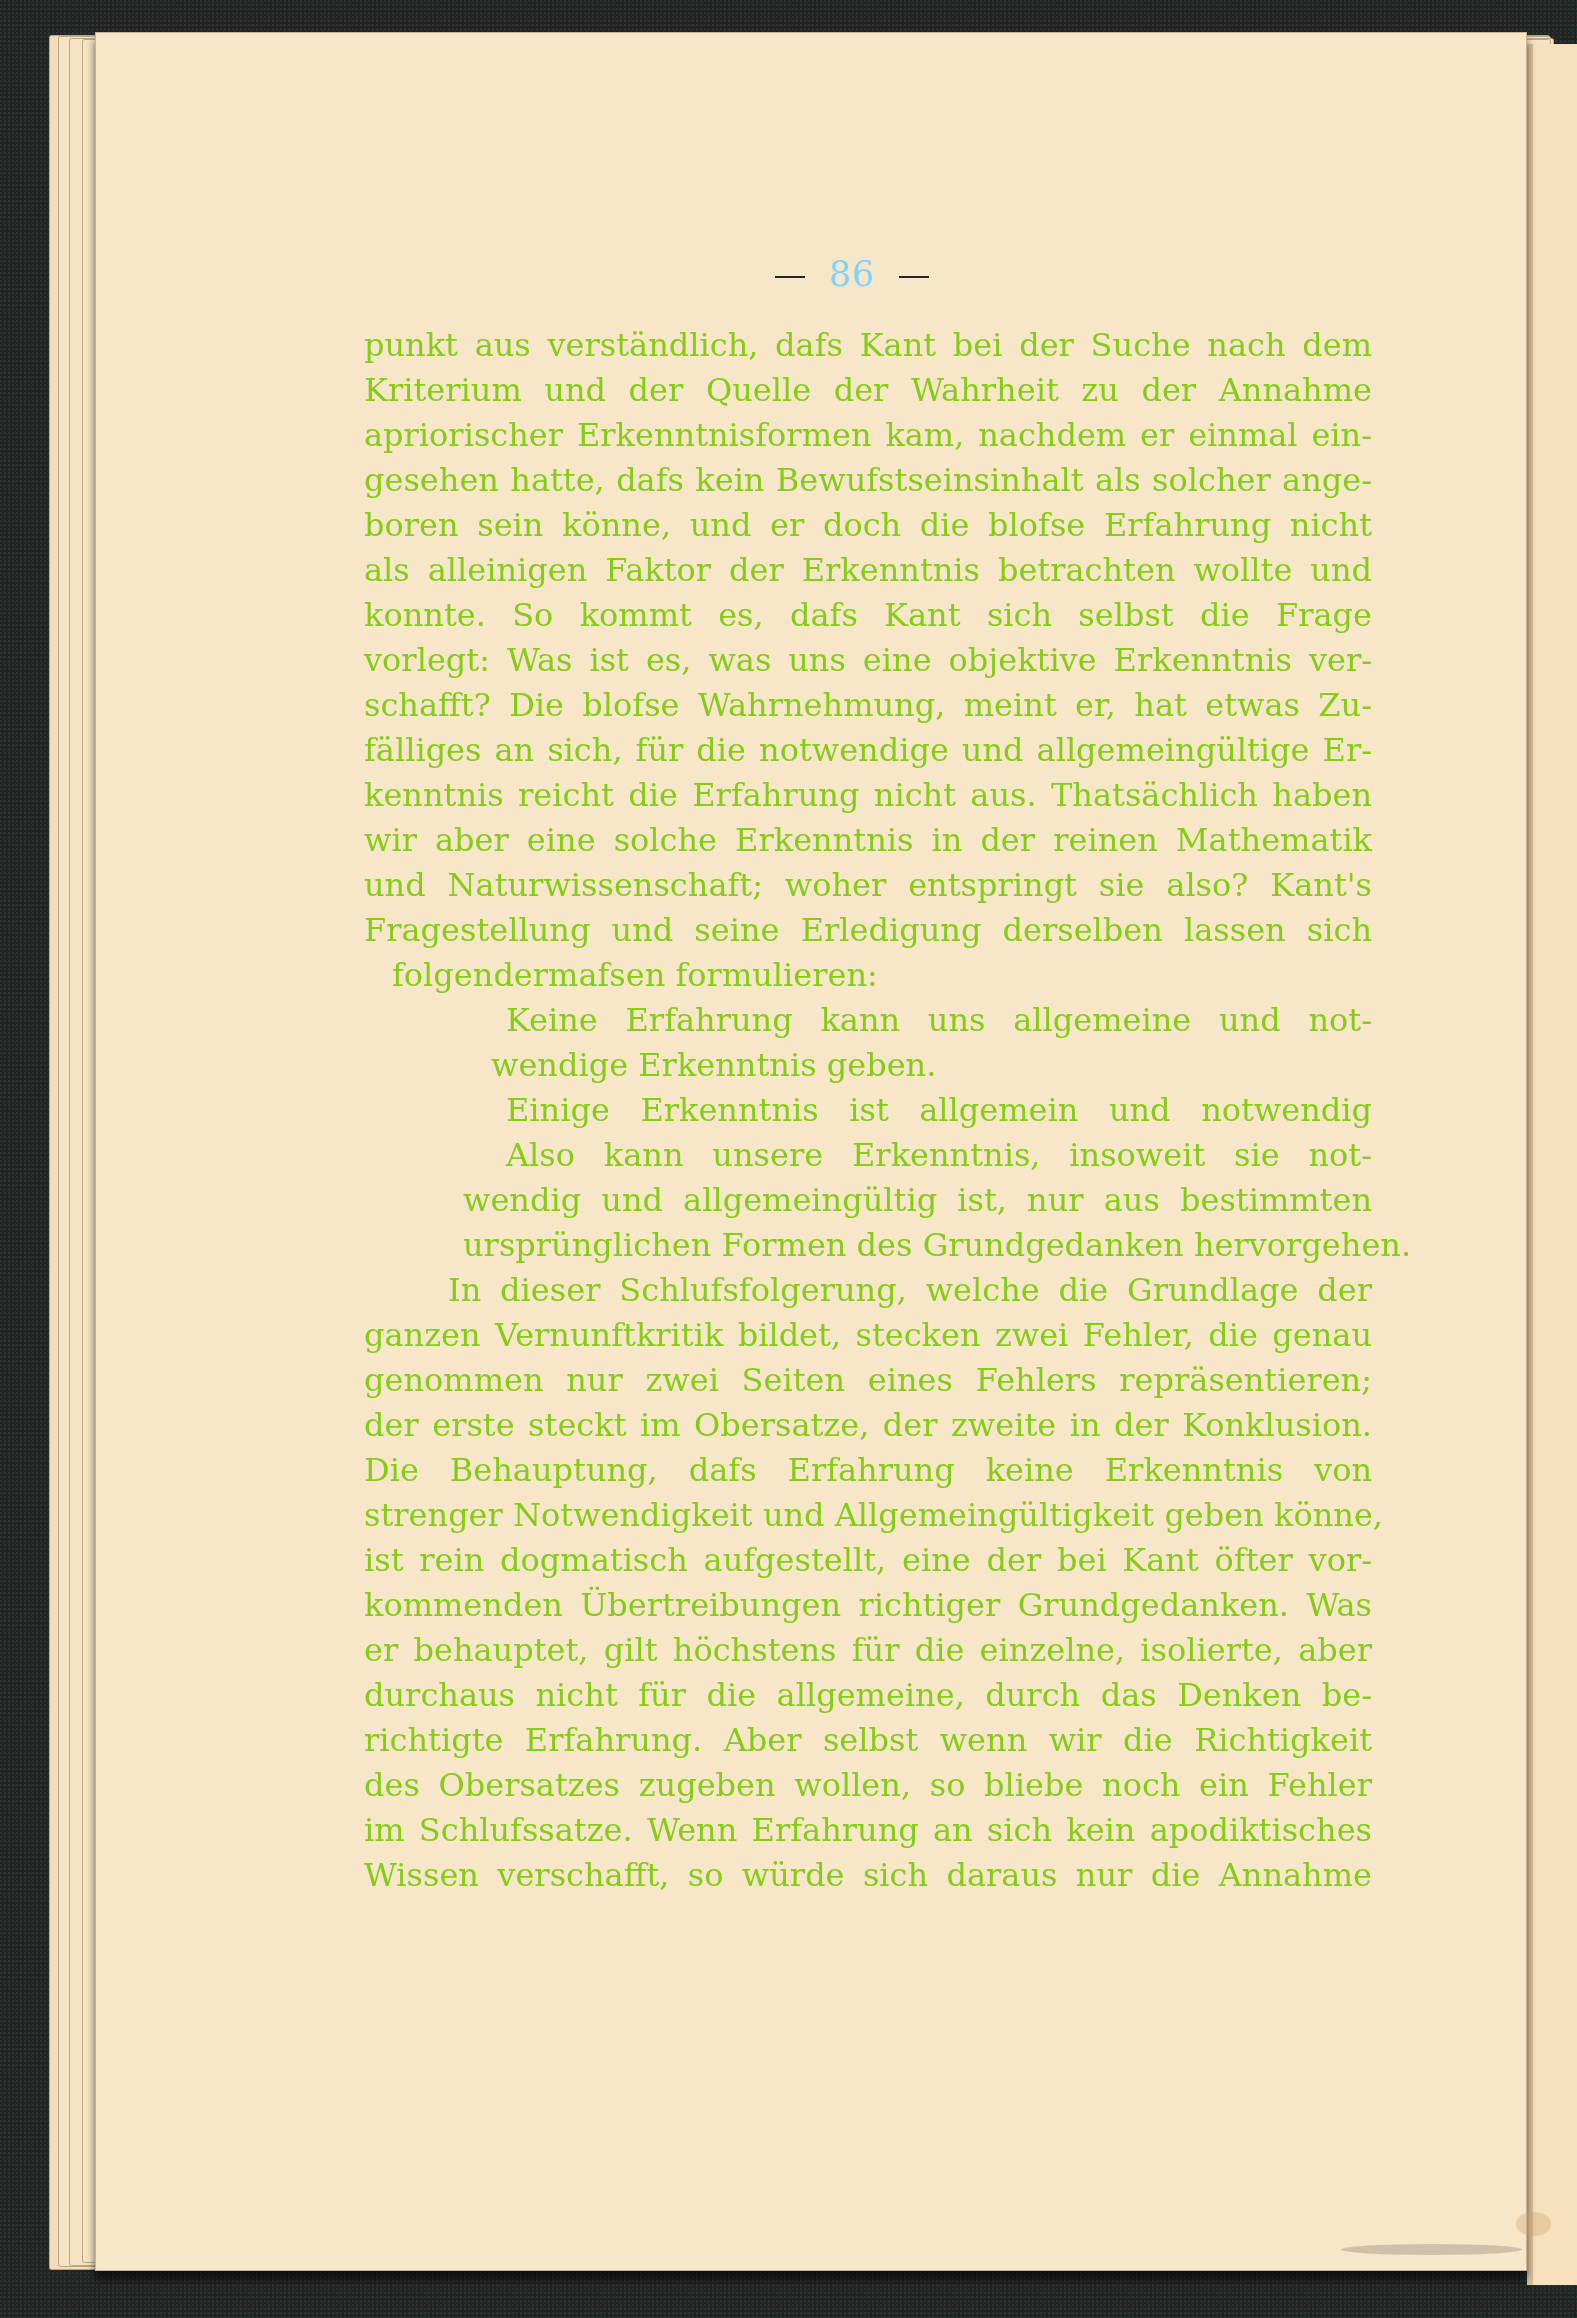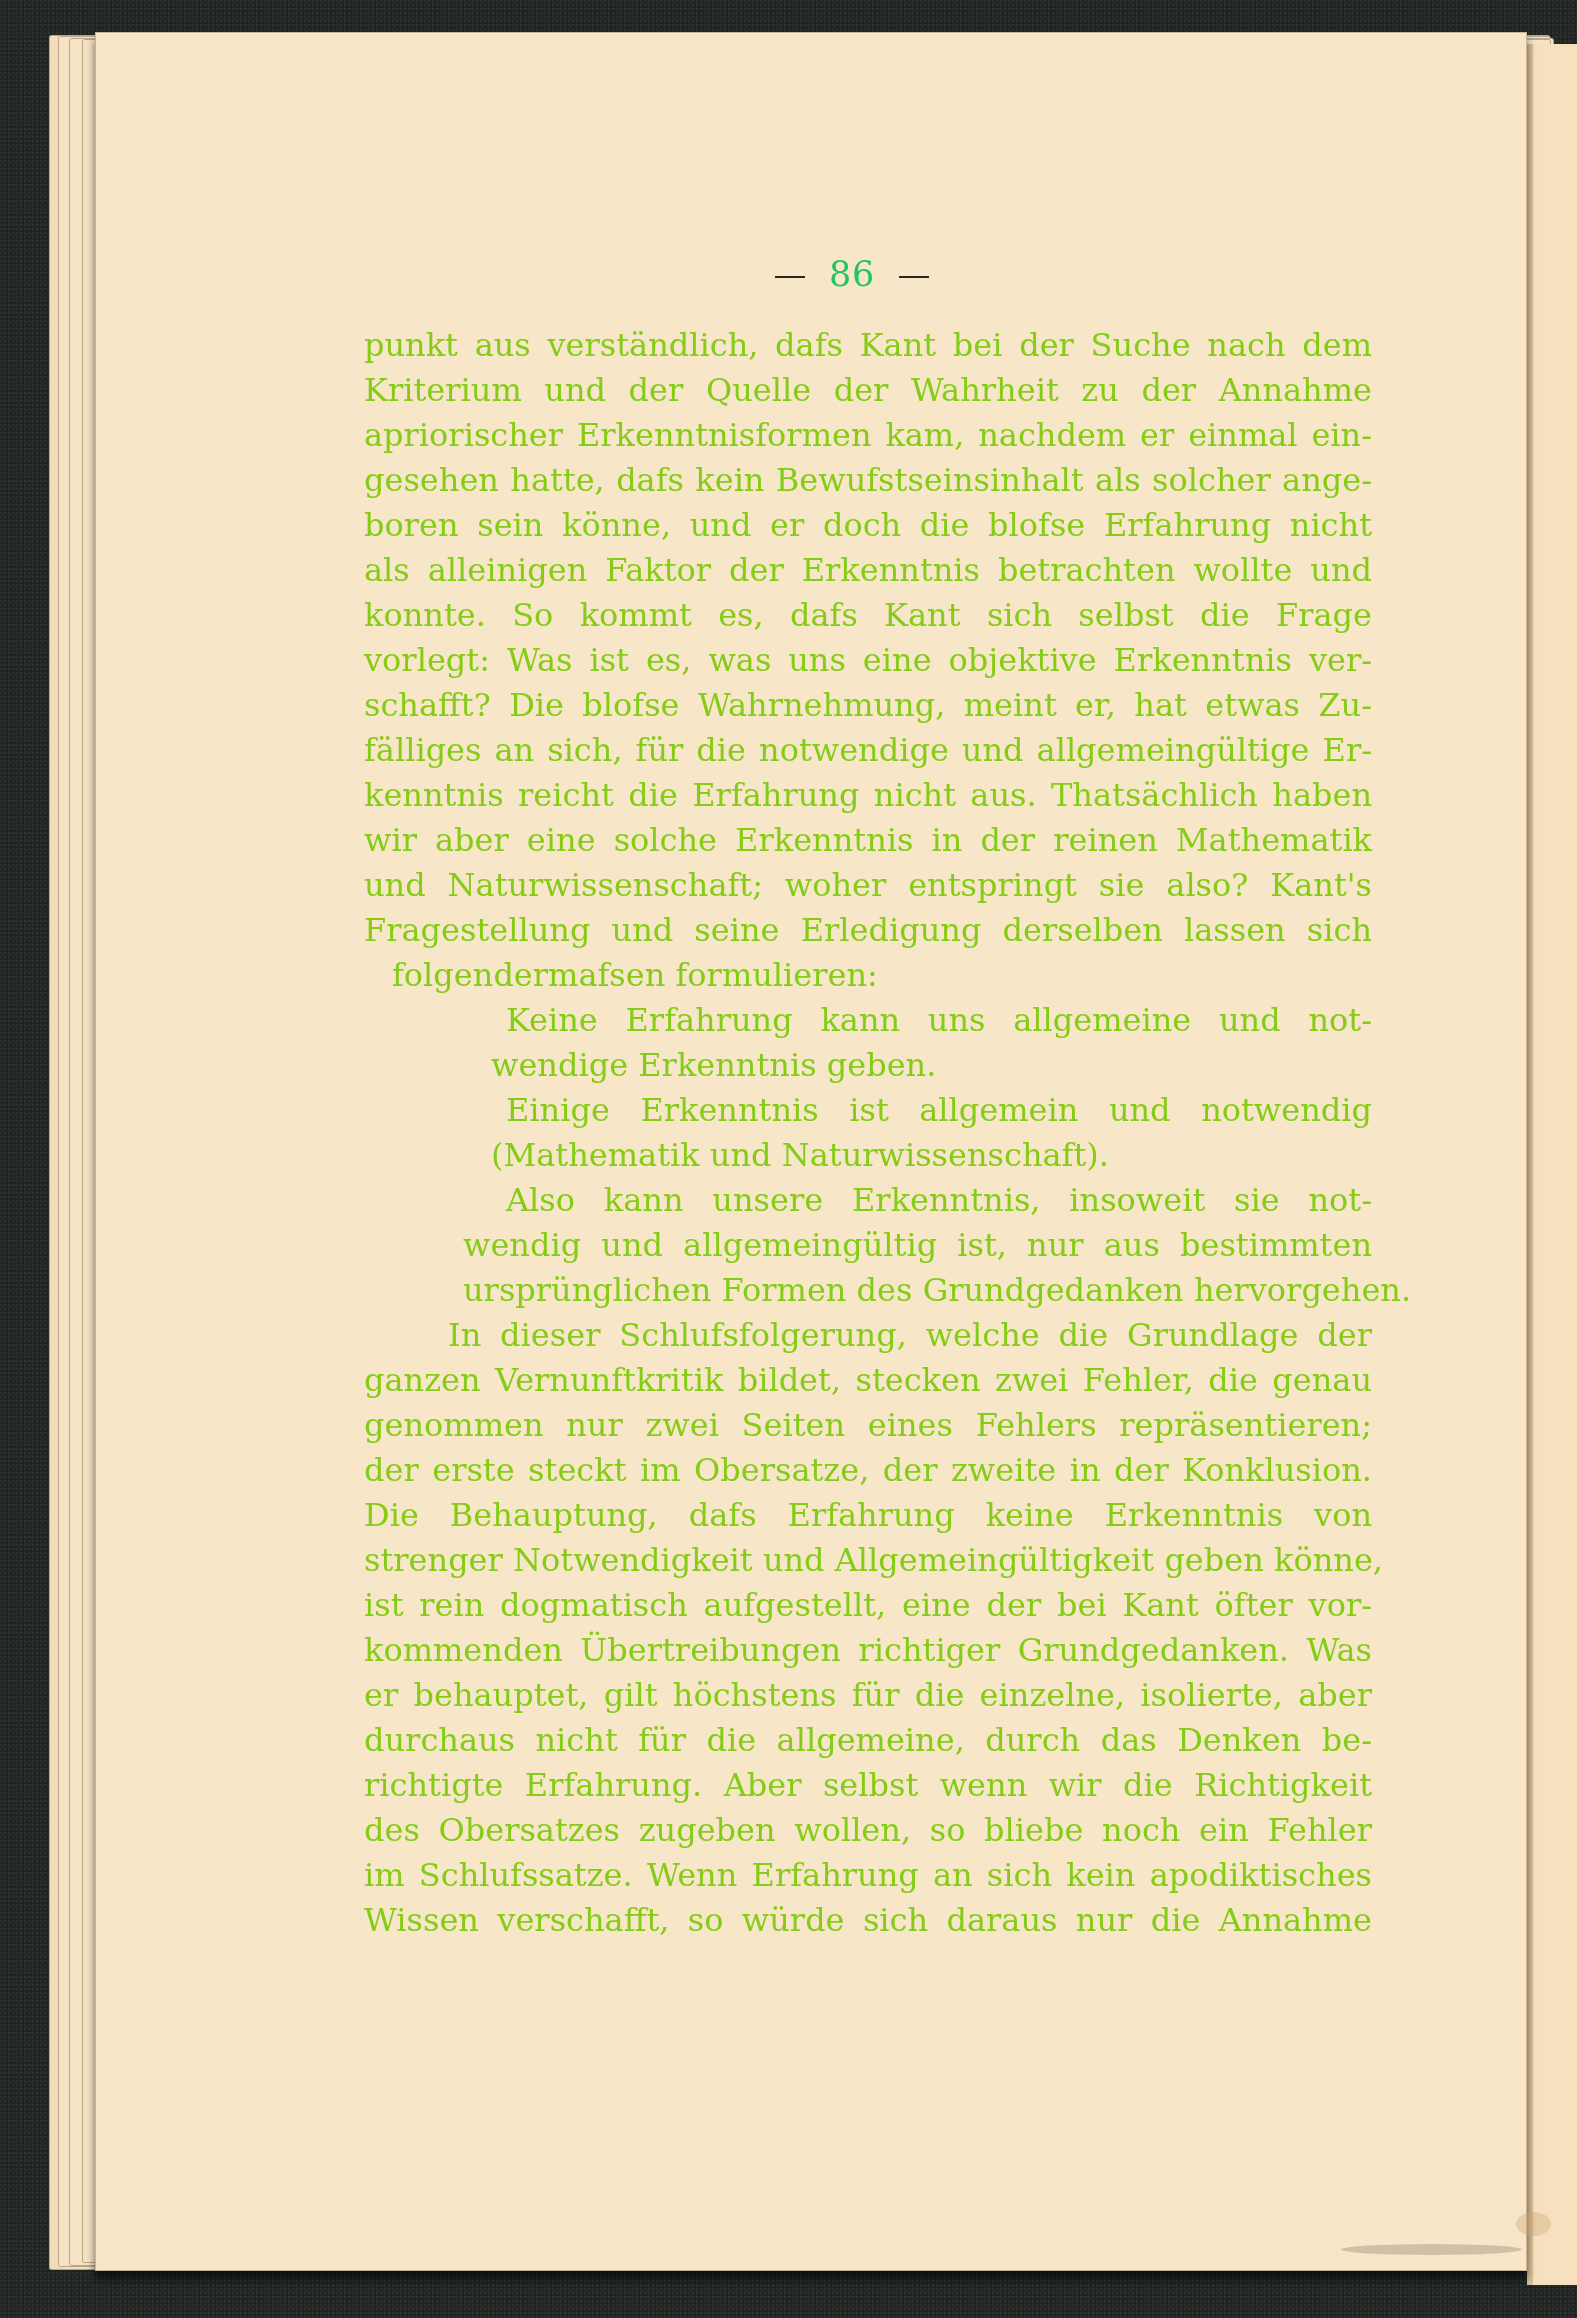--- a/index.html
+++ b/index.html
@@ -67,21 +67,21 @@
     background: rgba(90,80,70,0.25);
     border-radius: 50%;
   }
   .page-number {
     position: absolute;
     top: 254px;
     left: 0;
     width: 100%;
     text-align: center;
     font-size: 35px;
-    color: #22c55e;
+    color: #7dd3fc;
     letter-spacing: 0.8px;
     padding-left: 126px;
     box-sizing: border-box;
   }
   .page-number .dash {
     display: inline-block;
     width: 30px;
     border-top: 2.4px solid #2b2622;
     vertical-align: middle;
     margin: 0 24px;
@@ -139,21 +139,20 @@
   <span class="line">fälliges an sich, für die notwendige und allgemeingültige Er-</span>
   <span class="line">kenntnis reicht die Erfahrung nicht aus. Thatsächlich haben</span>
   <span class="line">wir aber eine solche Erkenntnis in der reinen Mathematik</span>
   <span class="line">und Naturwissenschaft; woher entspringt sie also? Kant's</span>
   <span class="line">Fragestellung und seine Erledigung derselben lassen sich</span>
   <span class="line last">folgendermafsen formulieren:</span>
 
   <span class="line indent">Keine Erfahrung kann uns allgemeine und not-</span>
   <span class="line hang last">wendige Erkenntnis geben.</span>
   <span class="line indent">Einige Erkenntnis ist allgemein und notwendig</span>
-  <span class="line hang last">(Mathematik und Naturwissenschaft).</span>
   <span class="line indent">Also kann unsere Erkenntnis, insoweit sie not-</span>
   <span class="line hang">wendig und allgemeingültig ist, nur aus bestimmten</span>
   <span class="line hang">ursprünglichen Formen des Grundgedanken hervorgehen.</span>
 
   <span class="line para">In dieser Schlufsfolgerung, welche die Grundlage der</span>
   <span class="line">ganzen Vernunftkritik bildet, stecken zwei Fehler, die genau</span>
   <span class="line">genommen nur zwei Seiten eines Fehlers repräsentieren;</span>
   <span class="line">der erste steckt im Obersatze, der zweite in der Konklusion.</span>
   <span class="line">Die Behauptung, dafs Erfahrung keine Erkenntnis von</span>
   <span class="line">strenger Notwendigkeit und Allgemeingültigkeit geben könne,</span>

